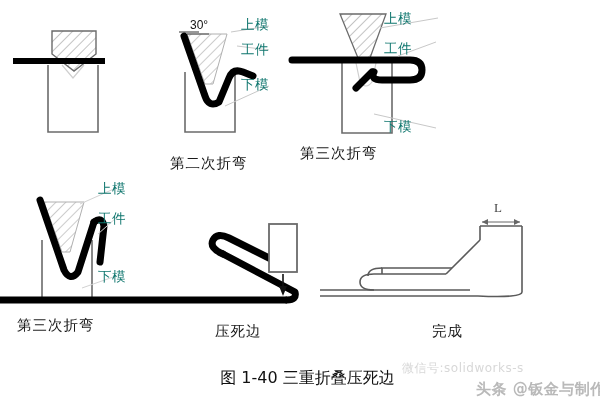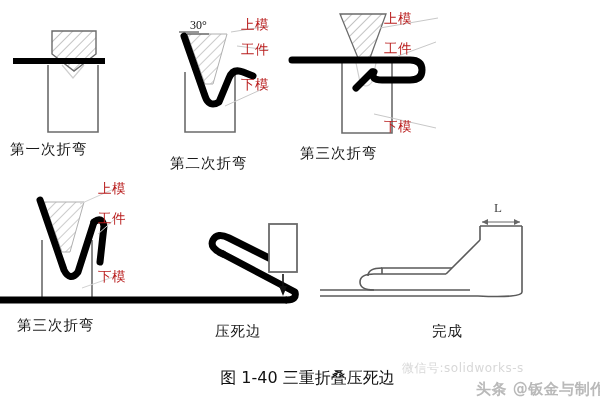--- a/index.html
+++ b/index.html
@@ -18,30 +18,30 @@
     font-size:14.5px;
     letter-spacing:1px;
     color:#1a1a1a;
     white-space:nowrap;
     font-family:"DejaVu Sans","Liberation Sans",sans-serif;
   }
   .lbl{
     position:absolute;
     font-size:13.5px;
     letter-spacing:.5px;
-    color:#b91c1c;
+    color:#0f766e;
     white-space:nowrap;
     font-family:"DejaVu Sans","Liberation Sans",sans-serif;
   }
   .ang{
     position:absolute;
     font-size:12px;
     color:#111;
     white-space:nowrap;
-    font-family:Liberation Serif, serif;
+    font-family:Liberation Sans, sans-serif;
   }
   .dim{
     position:absolute;
     font-size:13px;
     color:#444;
     white-space:nowrap;
     font-family:"Liberation Serif","DejaVu Serif",serif;
   }
   .figcap{
     position:absolute;
@@ -85,21 +85,20 @@
       </defs>
 
       <path d="M38 51 L38 118 L88 118 L88 51" fill="none" stroke="#6b6b6b" stroke-width="1.6"></path>
 
       <path d="M52 51 L63 64 L74 51" fill="none" stroke="#cfcfcf" stroke-width="1.2"></path>
 
       <path d="M42 17 L86 17 L86 40 L64 57 L42 40 Z" fill="url(#hatchA)" stroke="#6b6b6b" stroke-width="1.4"></path>
 
       <rect x="3" y="44" width="92" height="6" fill="#000000"></rect>
     </svg>
-    <div class="cap" style="left:0px;top:126px;">第一次折弯</div>
   </div>
 
   <div class="panel" style="left:165px;top:10px;width:160px;height:126px;">
     <svg width="160" height="126" viewBox="0 0 160 126">
       <defs>
         <pattern id="hatchB" width="7" height="7" patternTransform="rotate(45)" patternUnits="userSpaceOnUse">
           <line x1="0" y1="0" x2="0" y2="7" stroke="#9a9a9a" stroke-width="1"></line>
         </pattern>
       </defs>
 

